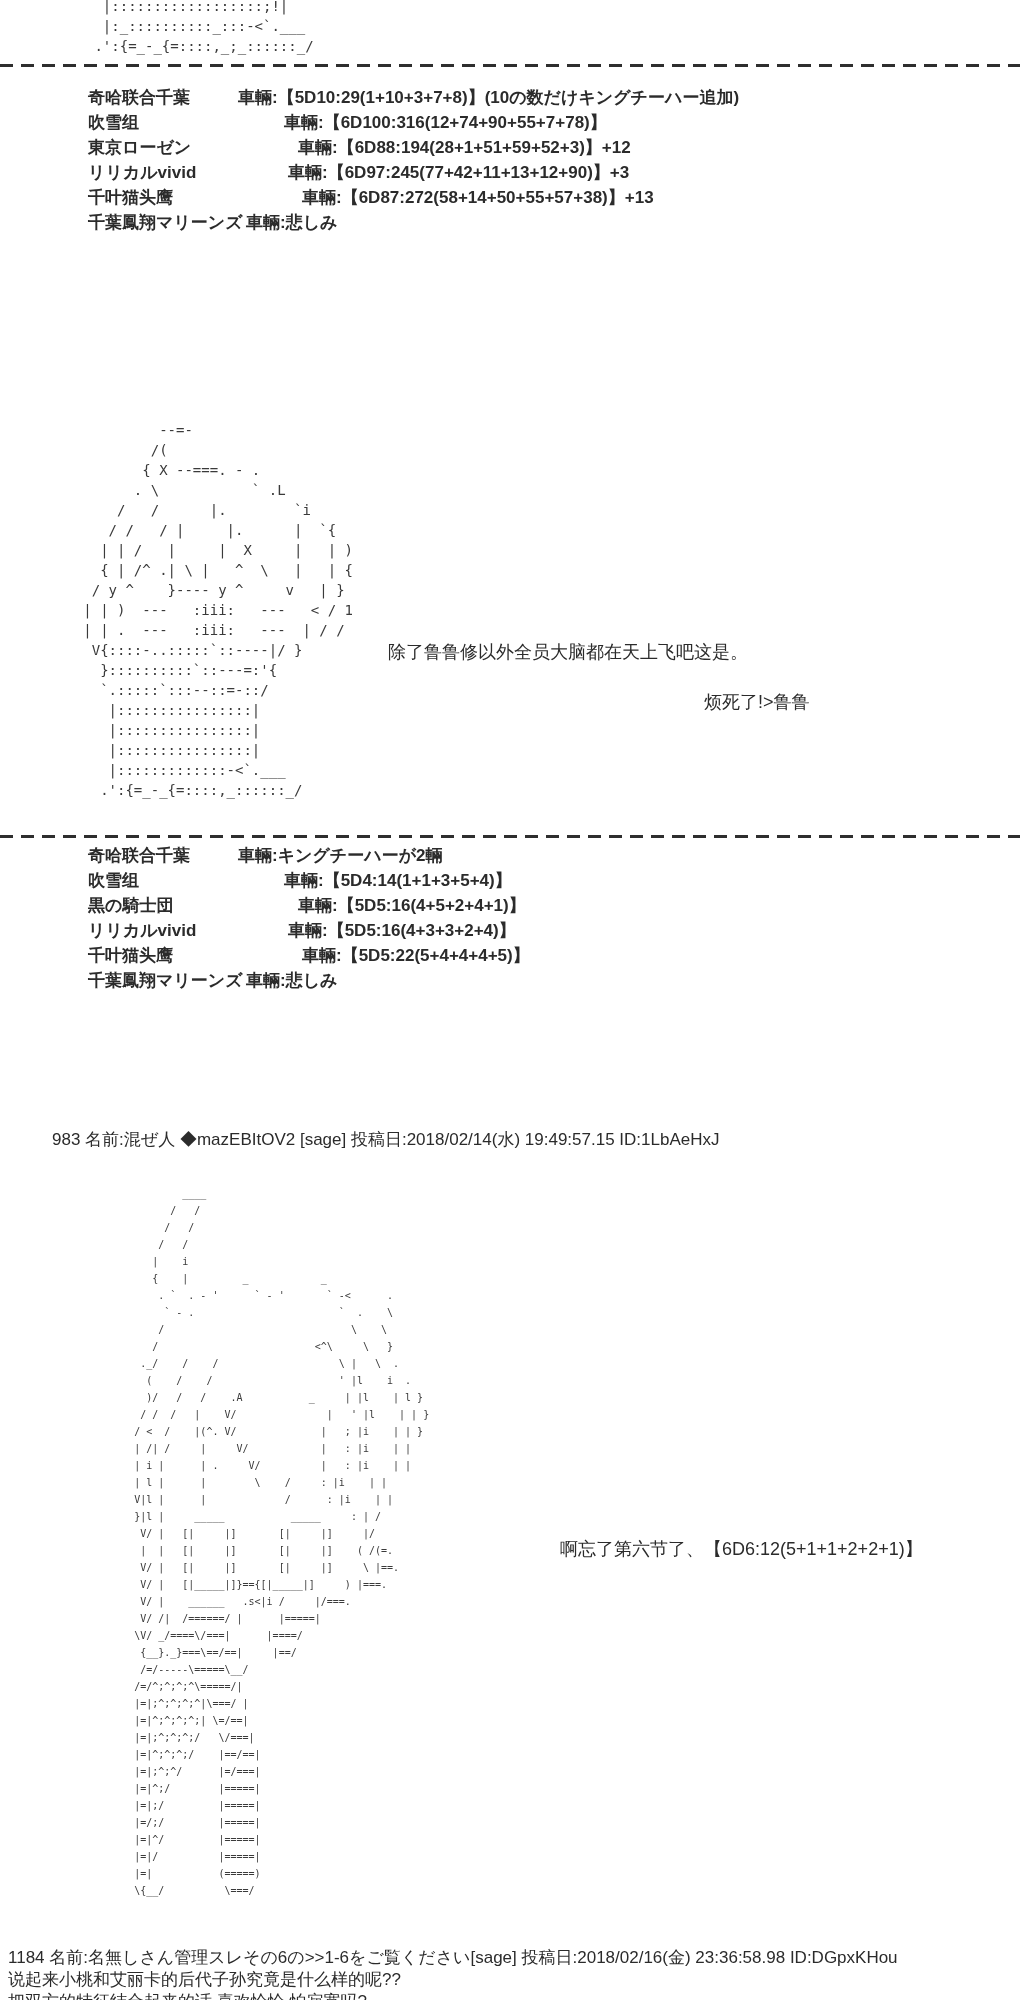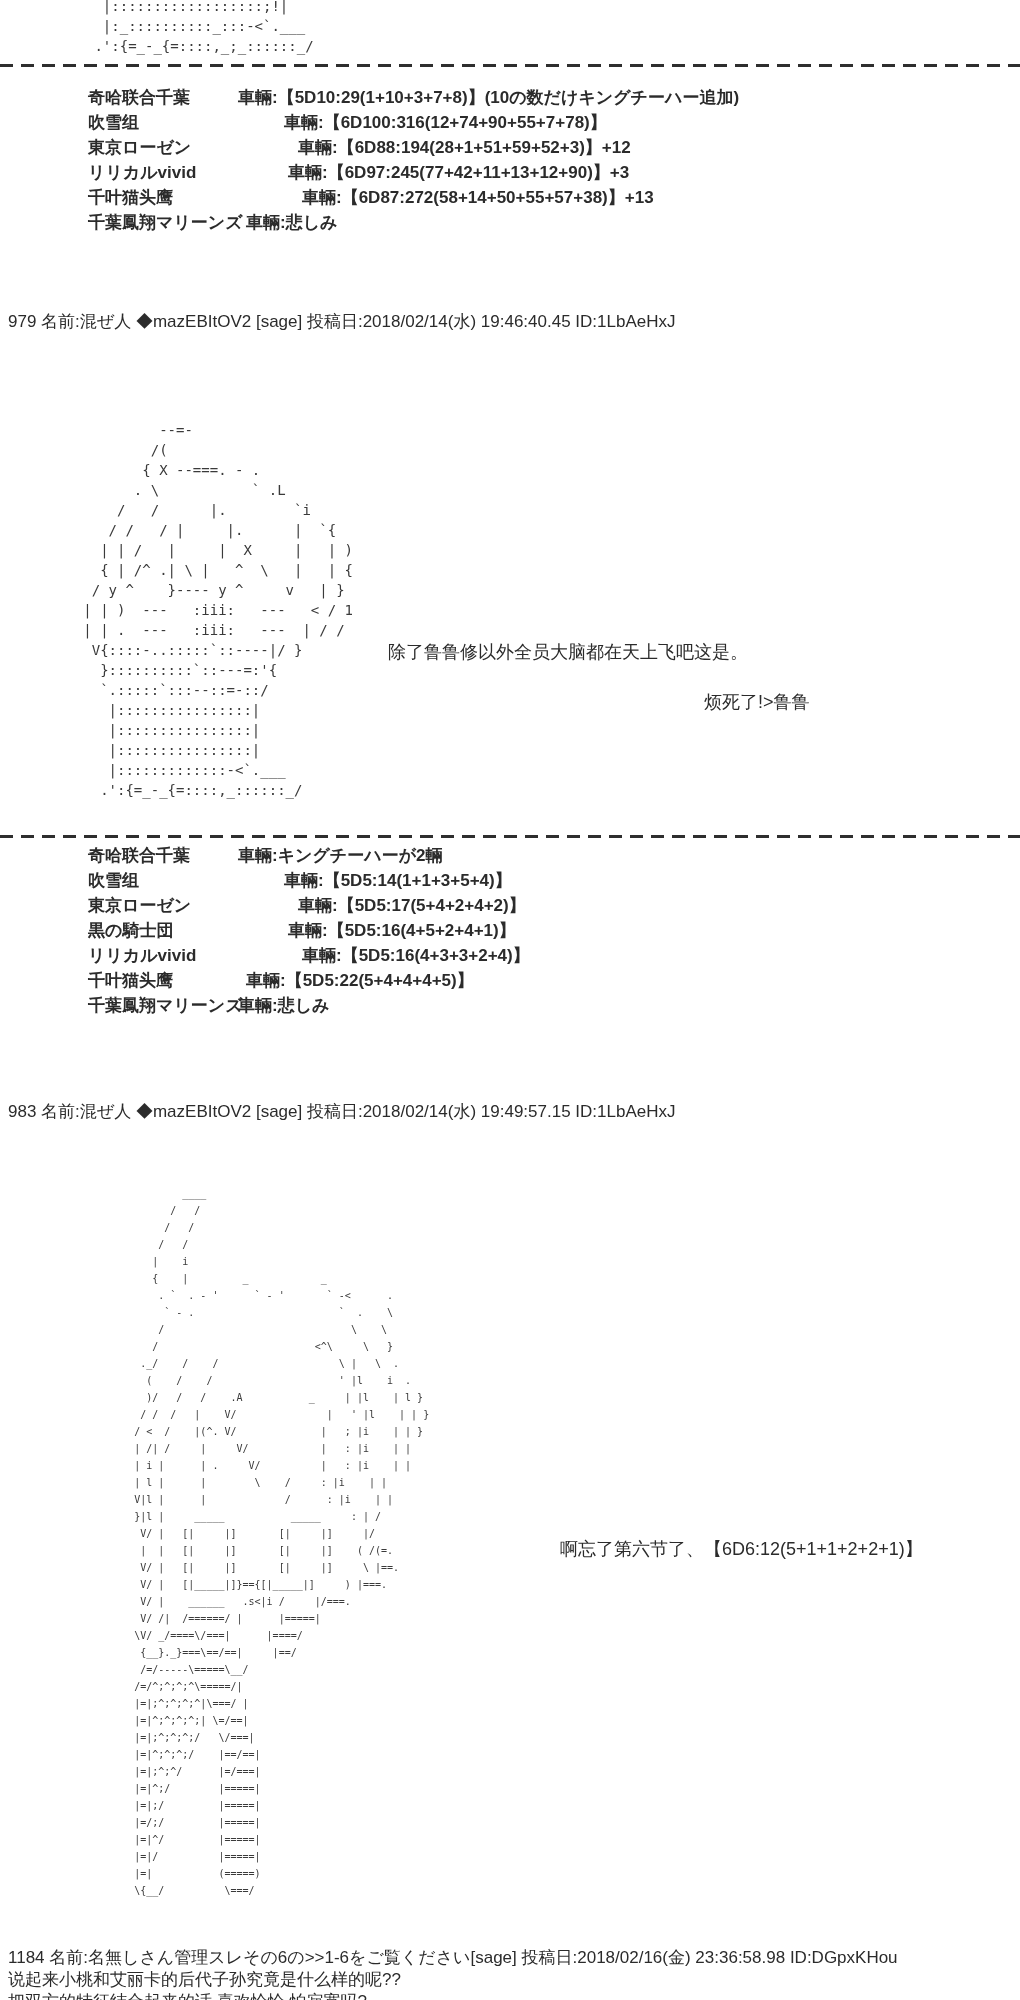--- a/index.html
+++ b/index.html
@@ -31,21 +31,21 @@
   .trow:nth-child(1) .tname { width: 150px; }
   .trow:nth-child(2) .tname { width: 196px; }
   .trow:nth-child(3) .tname { width: 210px; }
   .trow:nth-child(4) .tname { width: 200px; }
   .trow:nth-child(5) .tname { width: 214px; }
   .trow:nth-child(6) .tname { width: 158px; }
   .trow:nth-child(7) .tname { width: 150px; }
   .trow:nth-child(8) .tname { width: 200px; }
   .post-header { position: absolute; left: 8px; font-size: 17px; white-space: pre; }
   #h979  { top: 310px; }
-  #h983  { top: 1100px; }
+  #h983  { top: 1128px; margin-left: 44px; }
   #h1184 { top: 1946px; }
   .cjk { position: absolute; font-size: 18px; white-space: pre; }
   #c979a { left: 388px; top: 640px; }
   #c979b { left: 704px; top: 690px; }
   #c983  { left: 560px; top: 1537px; }
   #c1184a { left: 8px; top: 1968px; font-size: 17px; }
   #c1184b { left: 8px; top: 1990px; font-size: 17px; }
 </style>
 </head>
 <body>
@@ -60,21 +60,20 @@
 
   <div class="table" id="table1">
       <div class="trow"><span class="tname">奇哈联合千葉</span><span class="tval">車輛:【5D10:29(1+10+3+7+8)】(10の数だけキングチーハー追加)</span></div>
       <div class="trow"><span class="tname">吹雪组</span><span class="tval">車輛:【6D100:316(12+74+90+55+7+78)】</span></div>
       <div class="trow"><span class="tname">東京ローゼン</span><span class="tval">車輛:【6D88:194(28+1+51+59+52+3)】+12</span></div>
       <div class="trow"><span class="tname">リリカルvivid</span><span class="tval">車輛:【6D97:245(77+42+11+13+12+90)】+3</span></div>
       <div class="trow"><span class="tname">千叶猫头鹰</span><span class="tval">車輛:【6D87:272(58+14+50+55+57+38)】+13</span></div>
       <div class="trow"><span class="tname">千葉鳳翔マリーンズ</span><span class="tval">車輛:悲しみ</span></div>
     </div>
 
-  <div class="post-header" id="h979">979 名前:混ぜ人 ◆mazEBItOV2 [sage] 投稿日:2018/02/14(水) 19:46:40.45 ID:1LbAeHxJ</div>
 
   <pre class="aa" id="aa1">            --=-
            /(
           { X --===. - .
          . \           ` .L
        /   /      |.        `i
       / /   / |     |.      |  `{
      | | /   |     |  X     |   | )
      { | /^ .| \ |   ^  \   |   | {
     / y ^    }---- y ^     v   | }
@@ -89,22 +88,21 @@
       |:::::::::::::-&lt;`.___
      .':{=_-_{=::::,_::::::_/</pre>
 
   <div class="cjk" id="c979a">除了鲁鲁修以外全员大脑都在天上飞吧这是。</div>
   <div class="cjk" id="c979b">烦死了!&gt;鲁鲁</div>
 
   <div class="dash" id="sep2"></div>
 
   <div class="table" id="table2">
       <div class="trow"><span class="tname">奇哈联合千葉</span><span class="tval">車輛:キングチーハーが2輛</span></div>
-      <div class="trow"><span class="tname">吹雪组</span><span class="tval">車輛:【5D5:14(1+1+3+5+4)】</span></div>
-      <div class="trow"><span class="tname">東京ローゼン</span><span class="tval">車輛:【5D5:17(5+4+2+4+2)】</span></div>
+      <div class="trow"><span class="tname">吹雪组</span><span class="tval">車輛:【5D4:14(1+1+3+5+4)】</span></div>
       <div class="trow"><span class="tname">黒の騎士団</span><span class="tval">車輛:【5D5:16(4+5+2+4+1)】</span></div>
       <div class="trow"><span class="tname">リリカルvivid</span><span class="tval">車輛:【5D5:16(4+3+3+2+4)】</span></div>
       <div class="trow"><span class="tname">千叶猫头鹰</span><span class="tval">車輛:【5D5:22(5+4+4+4+5)】</span></div>
       <div class="trow"><span class="tname">千葉鳳翔マリーンズ</span><span class="tval">車輛:悲しみ</span></div>
     </div>
 
   <div class="post-header" id="h983">983 名前:混ぜ人 ◆mazEBItOV2 [sage] 投稿日:2018/02/14(水) 19:49:57.15 ID:1LbAeHxJ</div>
 
   <pre class="aa" id="aa2">               ____
              /   /

